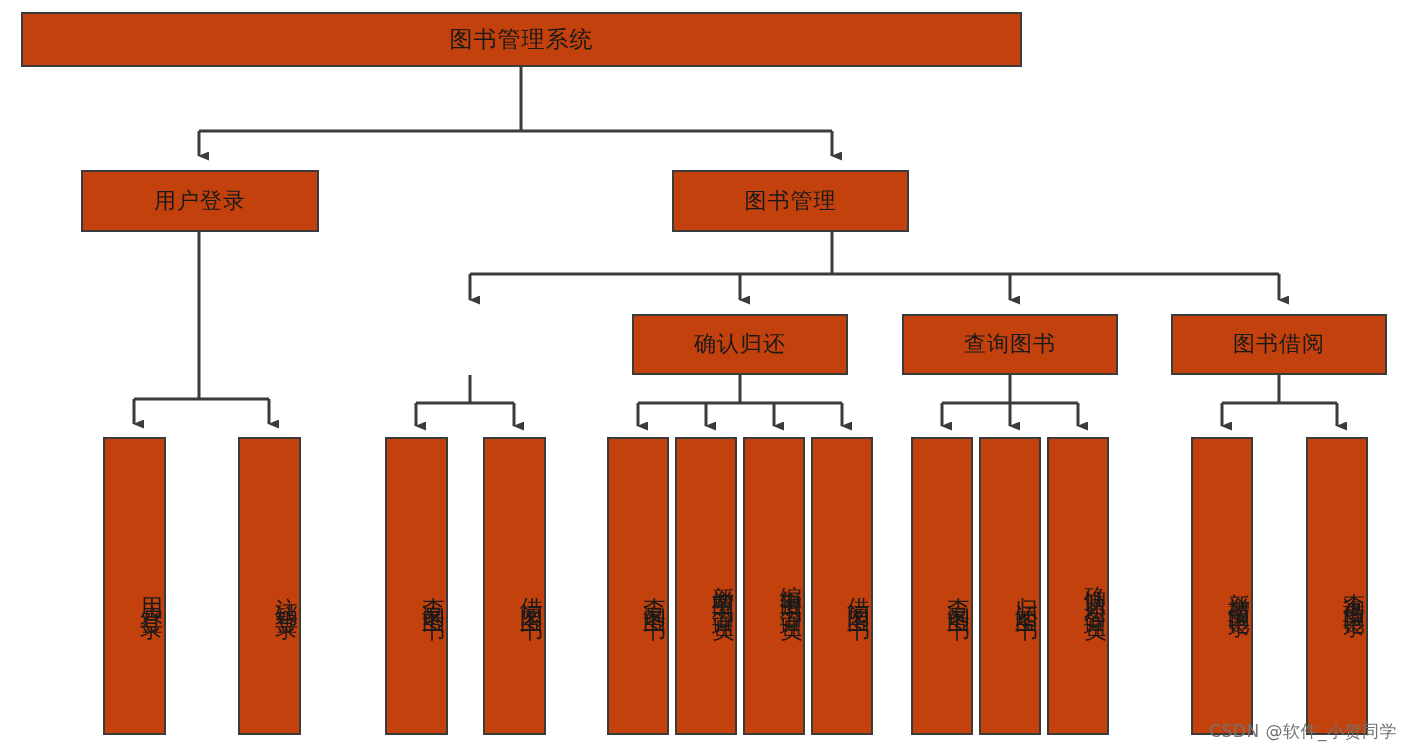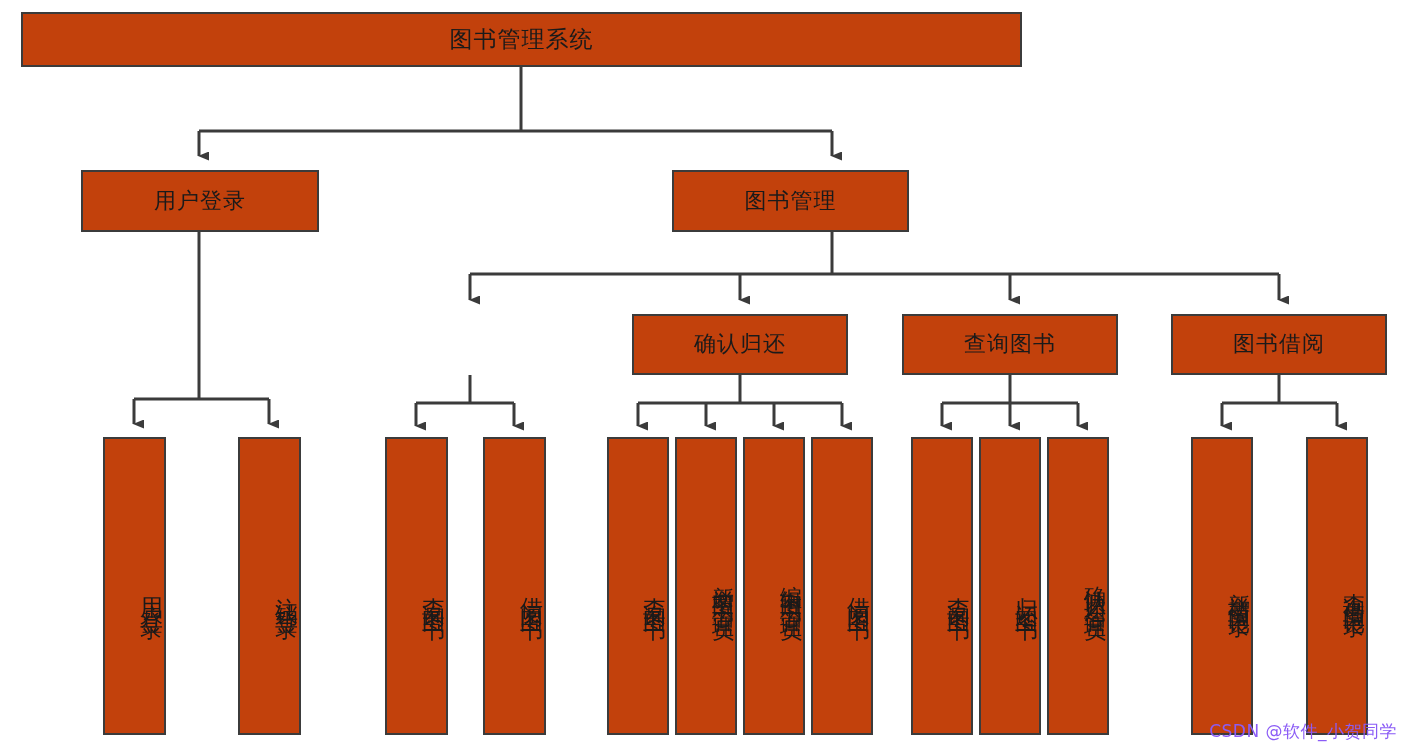--- a/index.html
+++ b/index.html
@@ -59,21 +59,21 @@
   .node-v.tall {
     padding-top: 8px;
     font-size: 22px;
     letter-spacing: 5px;
   }
   .watermark {
     position: absolute;
     right: 8px;
     bottom: 4px;
     font-size: 17px;
-    color: #8b5cf6;
+    color: #737373;
     letter-spacing: 0.5px;
     z-index: 5;
     white-space: nowrap;
   }
 </style>
 </head>
 <body>
 
 <div id="canvas">
 

